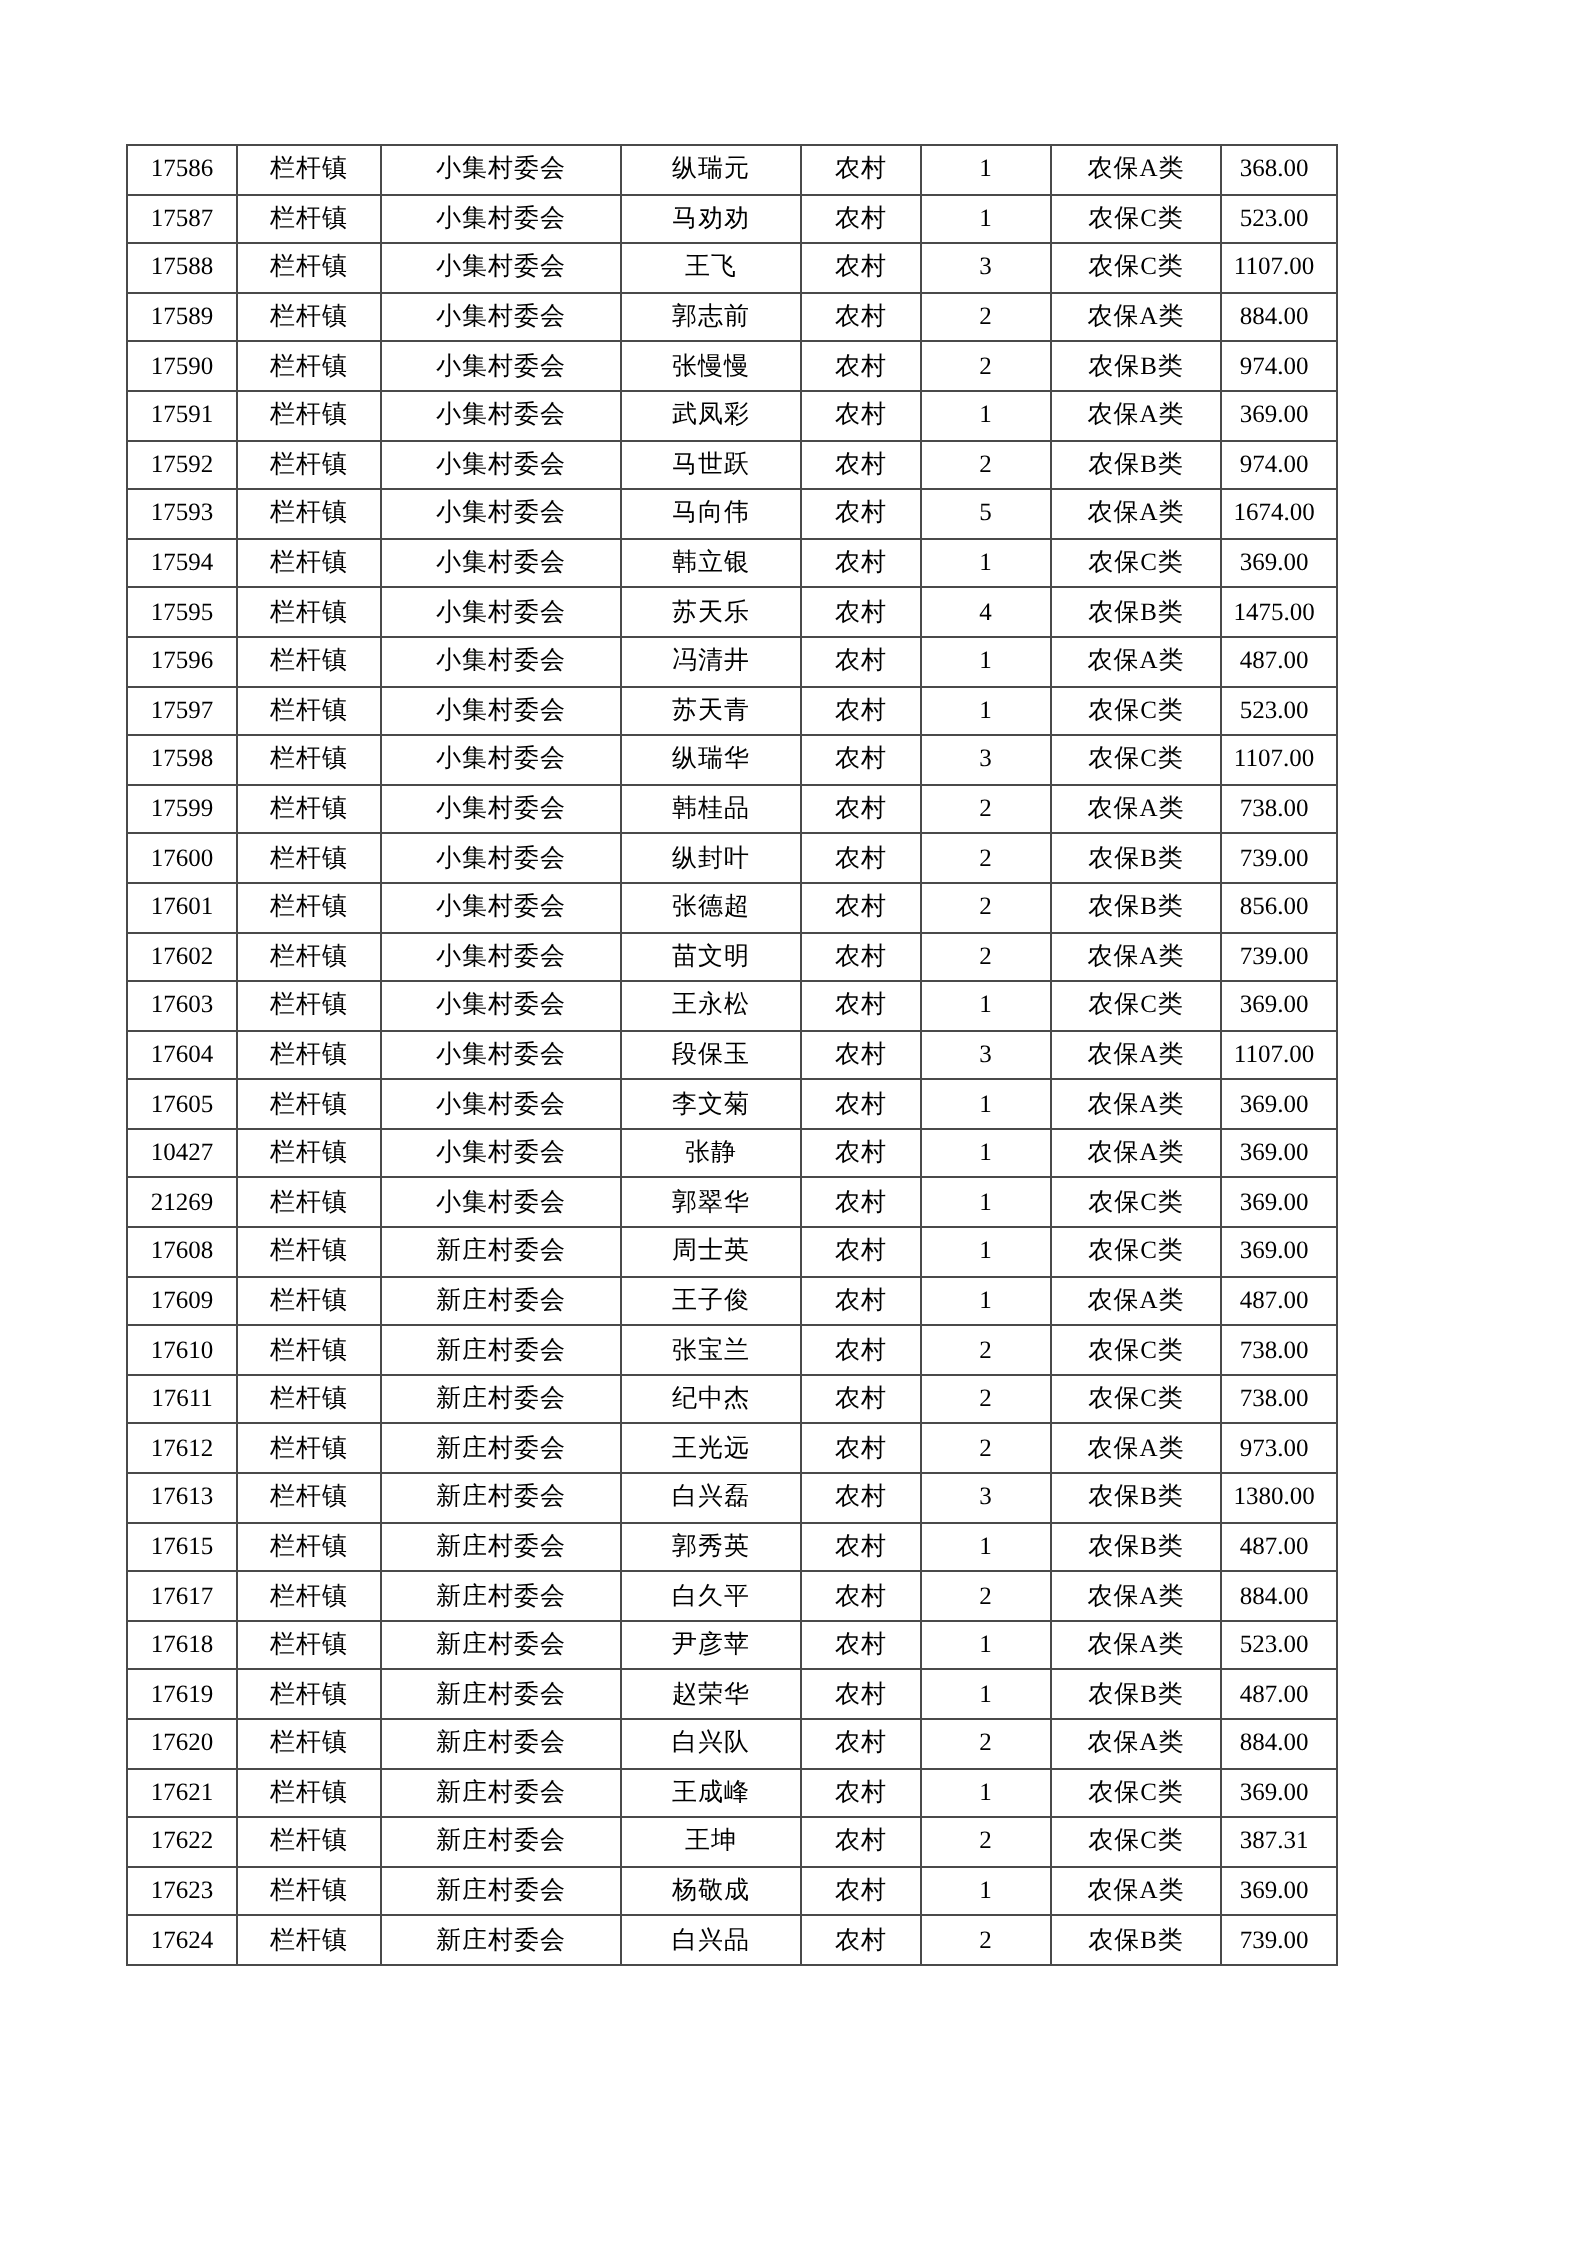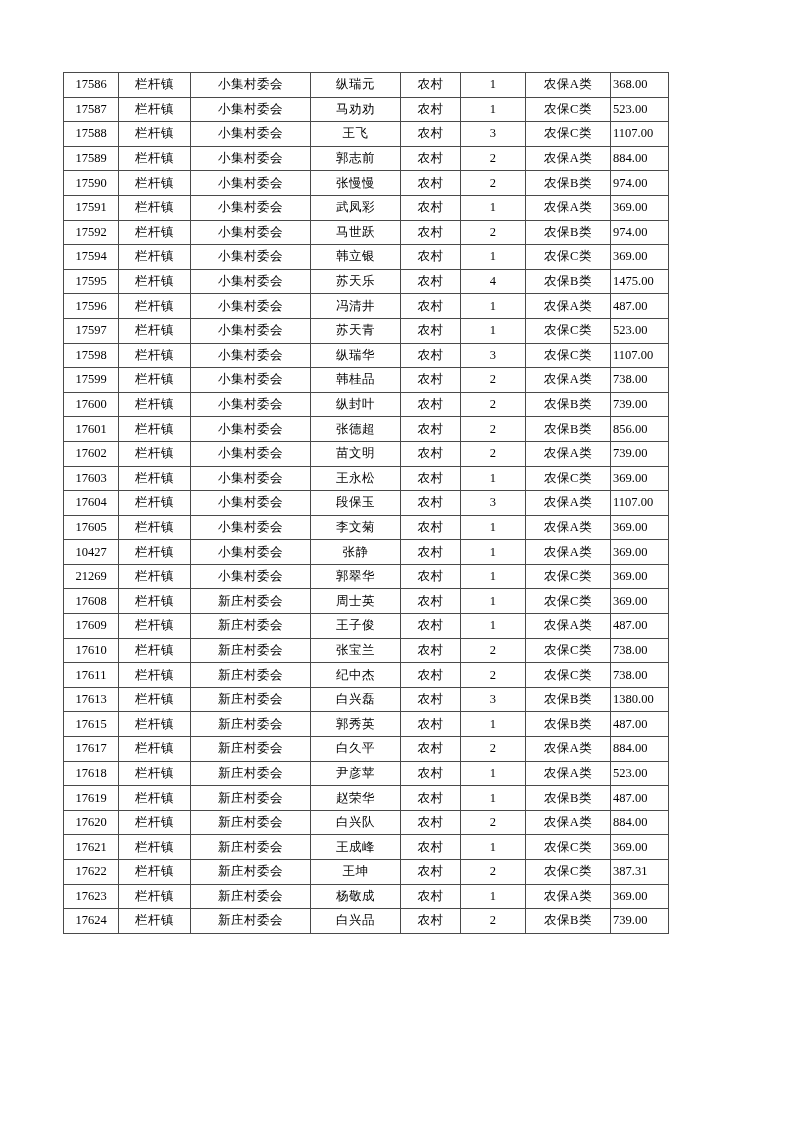--- a/index.html
+++ b/index.html
@@ -28,21 +28,21 @@
     border: 1px solid #4a4a4a;
     height: 23.6px;
     padding: 0 2px;
     text-align: center;
     vertical-align: middle;
     white-space: nowrap;
     overflow: hidden;
     letter-spacing: 0.5px;
   }
   table.data-table td.col-amount {
-    text-align: left;
+    text-align: center;
     padding-right: 7px;
     letter-spacing: 0;
   }
   table.data-table td.col-id {
     letter-spacing: 0;
   }
   col.c-id      { width: 55px; }
   col.c-town    { width: 72px; }
   col.c-village { width: 120px; }
   col.c-name    { width: 90px; }
@@ -131,20 +131,30 @@
           <td class="col-id">17592</td>
           <td class="col-town">栏杆镇</td>
           <td class="col-village">小集村委会</td>
           <td class="col-name">马世跃</td>
           <td class="col-type">农村</td>
           <td class="col-count">2</td>
           <td class="col-category">农保B类</td>
           <td class="col-amount">974.00</td>
         </tr>
         <tr>
+          <td class="col-id">17593</td>
+          <td class="col-town">栏杆镇</td>
+          <td class="col-village">小集村委会</td>
+          <td class="col-name">马向伟</td>
+          <td class="col-type">农村</td>
+          <td class="col-count">5</td>
+          <td class="col-category">农保A类</td>
+          <td class="col-amount">1674.00</td>
+        </tr>
+        <tr>
           <td class="col-id">17594</td>
           <td class="col-town">栏杆镇</td>
           <td class="col-village">小集村委会</td>
           <td class="col-name">韩立银</td>
           <td class="col-type">农村</td>
           <td class="col-count">1</td>
           <td class="col-category">农保C类</td>
           <td class="col-amount">369.00</td>
         </tr>
         <tr>
@@ -309,20 +319,30 @@
         </tr>
         <tr>
           <td class="col-id">17611</td>
           <td class="col-town">栏杆镇</td>
           <td class="col-village">新庄村委会</td>
           <td class="col-name">纪中杰</td>
           <td class="col-type">农村</td>
           <td class="col-count">2</td>
           <td class="col-category">农保C类</td>
           <td class="col-amount">738.00</td>
+        </tr>
+        <tr>
+          <td class="col-id">17612</td>
+          <td class="col-town">栏杆镇</td>
+          <td class="col-village">新庄村委会</td>
+          <td class="col-name">王光远</td>
+          <td class="col-type">农村</td>
+          <td class="col-count">2</td>
+          <td class="col-category">农保A类</td>
+          <td class="col-amount">973.00</td>
         </tr>
         <tr>
           <td class="col-id">17613</td>
           <td class="col-town">栏杆镇</td>
           <td class="col-village">新庄村委会</td>
           <td class="col-name">白兴磊</td>
           <td class="col-type">农村</td>
           <td class="col-count">3</td>
           <td class="col-category">农保B类</td>
           <td class="col-amount">1380.00</td>

